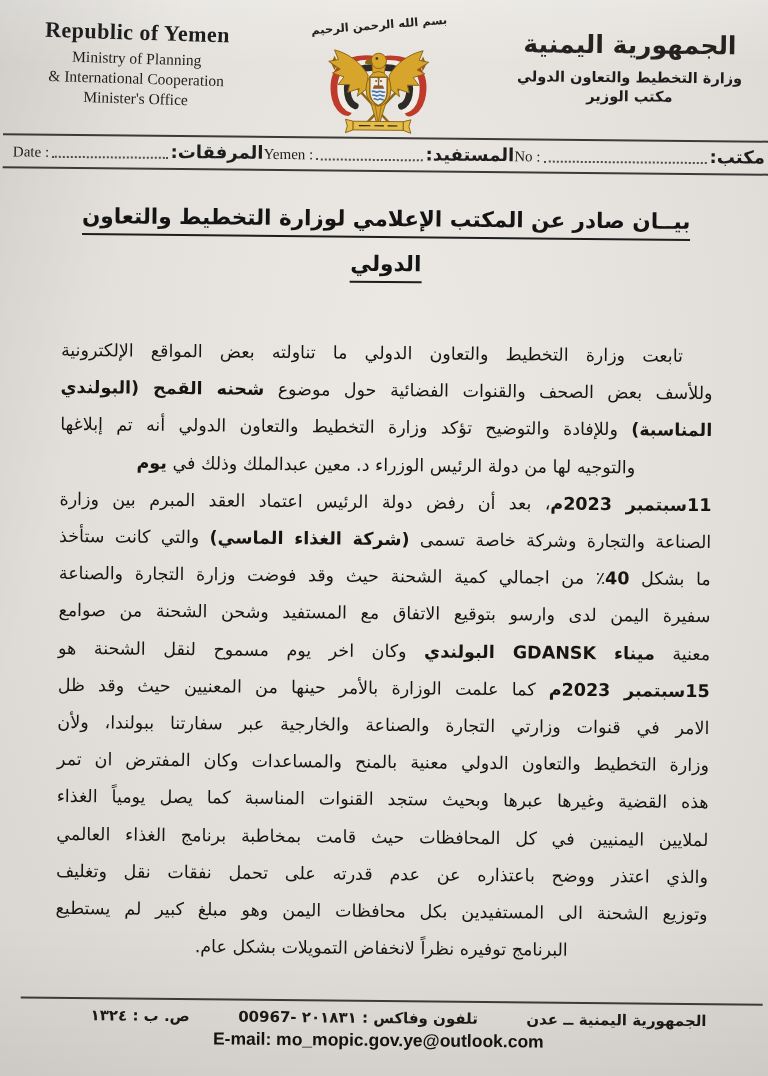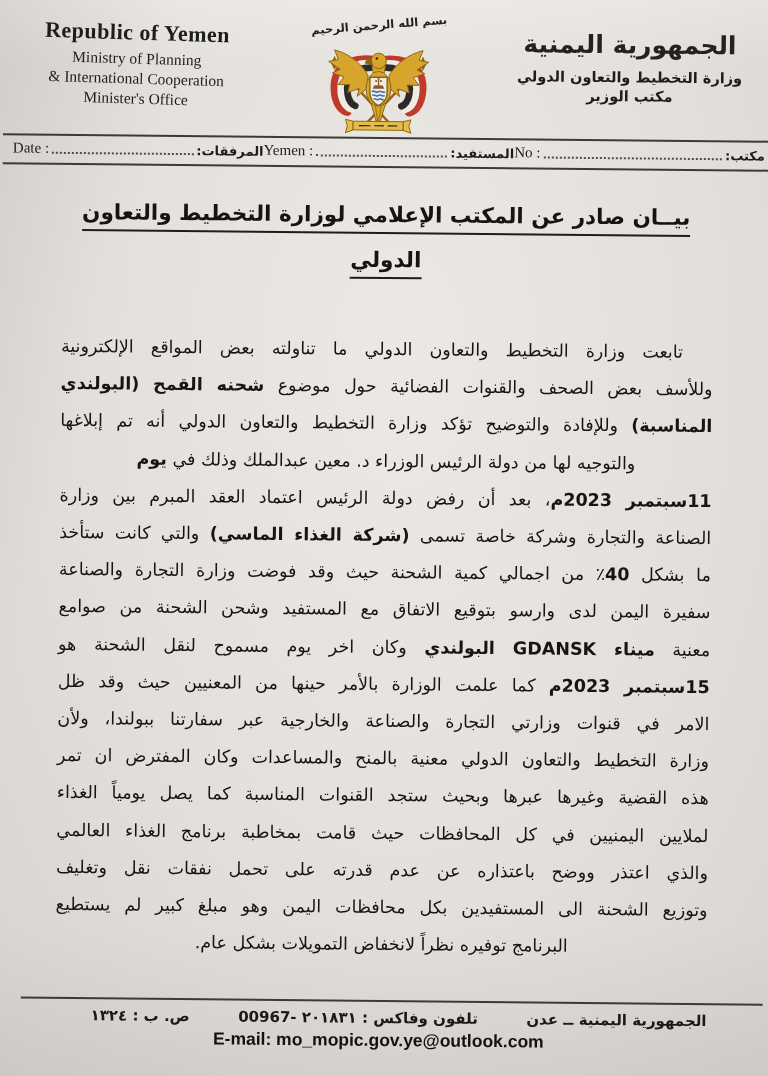--- a/index.html
+++ b/index.html
@@ -31,21 +31,21 @@
   .bismillah{font-size:11.5px;font-weight:700;transform:rotate(-5deg);display:inline-block;margin-top:2px;color:#24211e;}
   .arb{width:268px;text-align:center;direction:rtl;padding-top:14px;}
   .arb .country{font-size:25px;font-weight:700;letter-spacing:-1px;color:#242220;}
   .arb .ministry{font-size:14.5px;font-weight:700;margin-top:10px;}
   .arb .office{font-size:14.5px;font-weight:700;margin-top:3px;}
   
   .hr1{border-top:2px solid #3c3a38;margin:2px 0 0;}
   .refrow{display:flex;align-items:flex-end;padding:4px 6px 6px 10px;}
   .pair{display:flex;flex:1;align-items:flex-end;}
   .pair .en{font-family:"Liberation Serif",serif;font-size:15px;white-space:nowrap;}
-  .pair .ar{font-size:13px;font-weight:700;direction:rtl;white-space:nowrap;}
+  .pair .ar{font-size:18px;font-weight:700;direction:rtl;white-space:nowrap;}
   .dots{flex:1;border-bottom:2px dotted #4c4a48;margin:0 3px 3px 3px;min-width:30px;}
   .hr2{border-top:2px solid #3c3a38;}
   
   .title{margin-top:34px;text-align:center;direction:rtl;font-size:21.5px;font-weight:700;color:#141414;}
   .t-underline{display:inline-block;border-bottom:2px solid #1d1d1d;padding-bottom:5px;}
   .title .t2{margin-top:13px;}
   
   .body-text{margin:52px 56px 0 60px;direction:rtl;font-size:17.5px;color:#171513;}
   .bline{line-height:37.2px;text-align:justify;text-align-last:justify;}
   .bline.center{text-align:center;text-align-last:center;}

